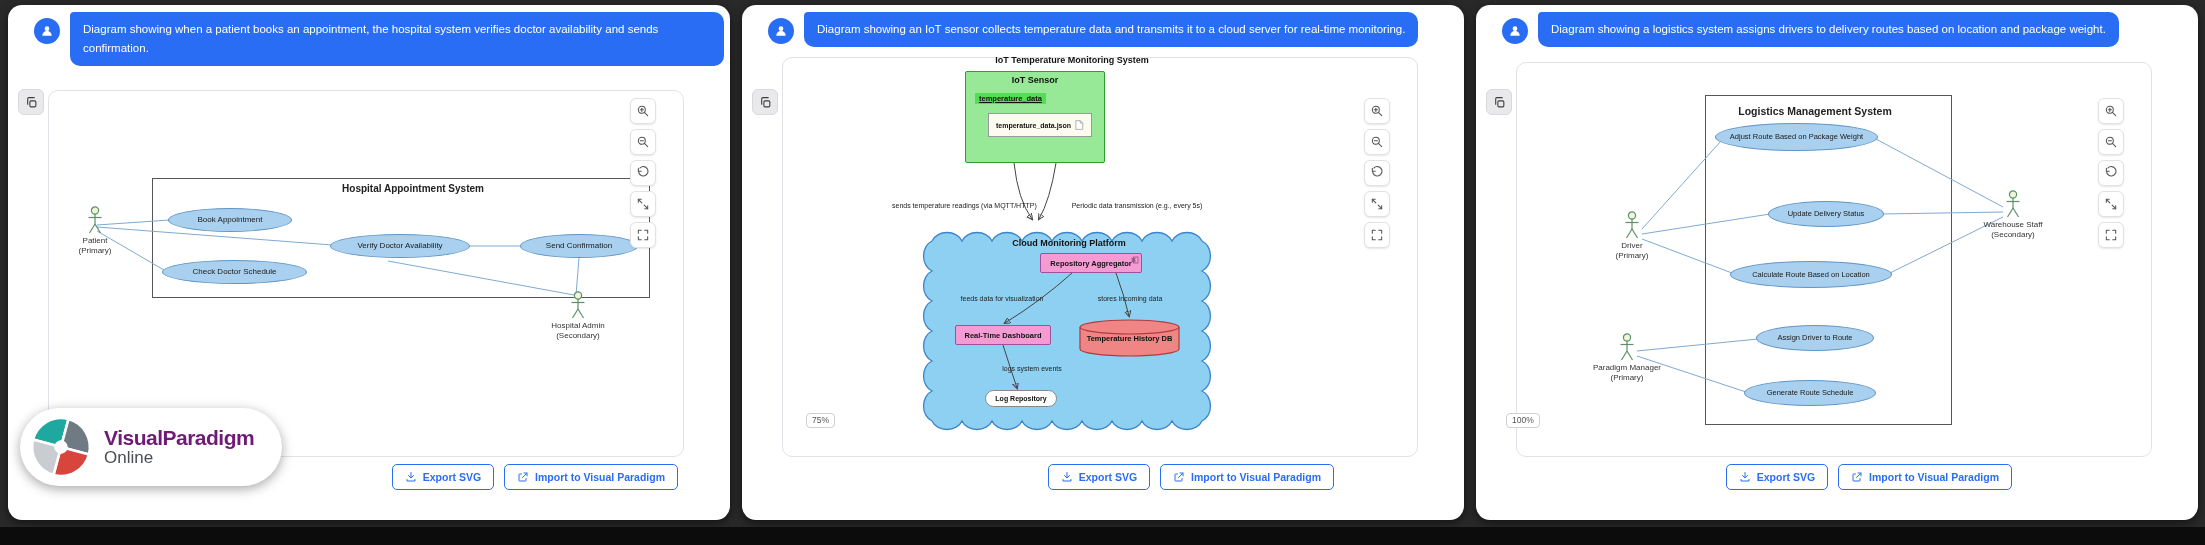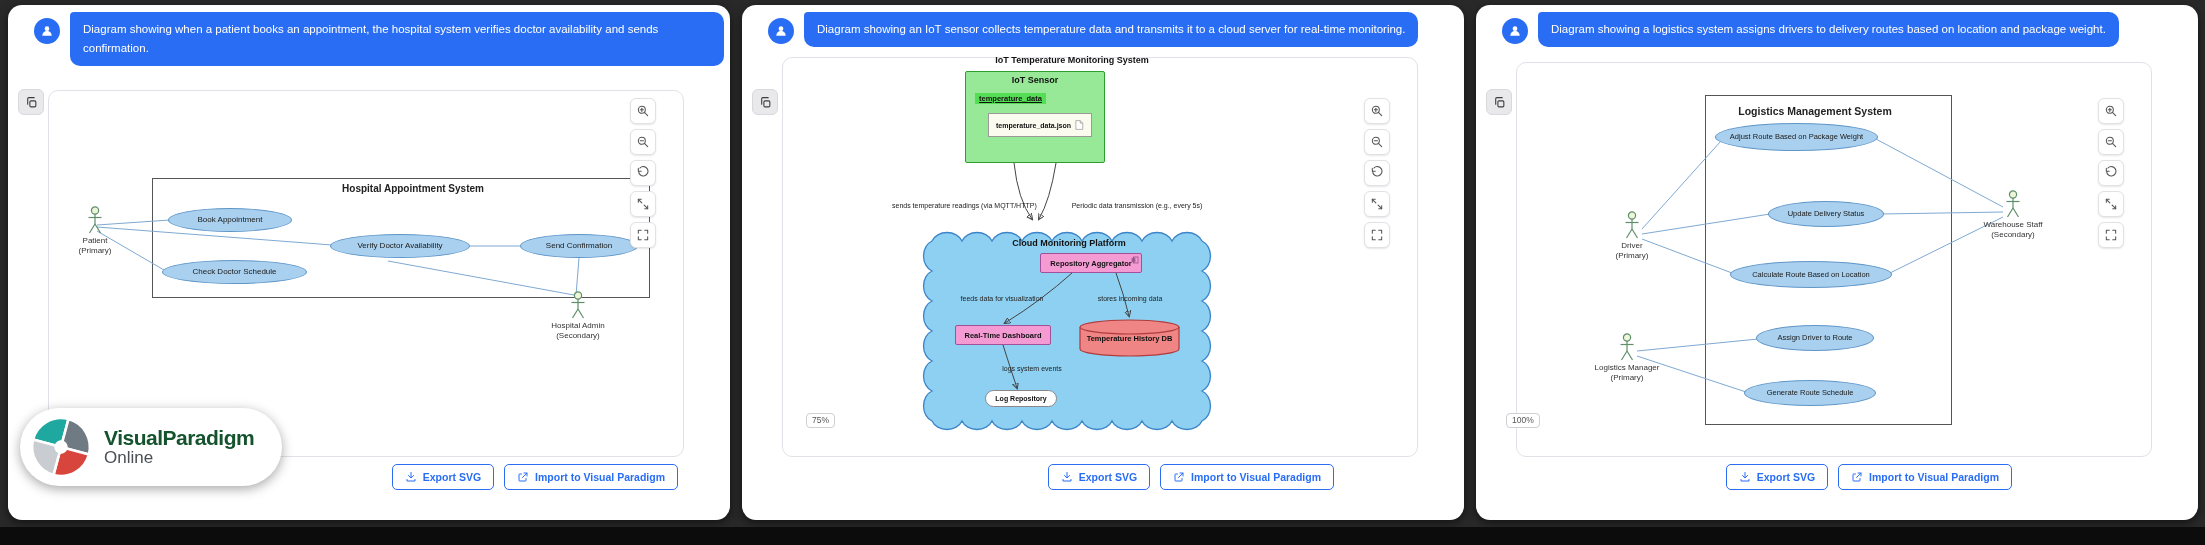--- a/index.html
+++ b/index.html
@@ -101,21 +101,21 @@
     border-radius:9px;display:flex;align-items:center;justify-content:center;font-size:7px;font-weight:700;color:#111;box-sizing:border-box;
   }
   .elabel{position:absolute;font-size:7px;color:#222;text-align:center;white-space:nowrap;}
 
   
   .watermark{
     position:absolute;left:12px;top:403px;height:78px;background:#fff;border-radius:45px;
     display:flex;align-items:center;gap:10px;padding:0 28px 0 8px;box-shadow:0 3px 12px rgba(0,0,0,.35);z-index:6;
   }
   .wm-text{display:flex;flex-direction:column;line-height:1.1;}
-  .wm-brand{font-size:21px;font-weight:700;color:#14532d;letter-spacing:-.5px;}
+  .wm-brand{font-size:21px;font-weight:700;color:#701a75;letter-spacing:-.5px;}
   .wm-product{font-size:17px;color:#4a4f55;}
 </style>
 </head>
 <body>
 
 <div class="card p1">
   <div class="avatar">
     <svg viewBox="0 0 24 24" width="14" height="14">
         <circle cx="12" cy="8" r="4"></circle>
         <path d="M4 20c0-4.4 3.6-8 8-8s8 3.6 8 8z"></path>
@@ -443,21 +443,21 @@
     <div class="actor-role">(Primary)</div>
   </div>
   <div class="actor" style="left:106px;top:328px">
     <svg class="stick" viewBox="0 0 16 30" width="16" height="30">
         <circle cx="8" cy="4.5" r="3.6"></circle>
         <line x1="8" y1="8.1" x2="8" y2="18"></line>
         <line x1="1.5" y1="11.5" x2="14.5" y2="11.5"></line>
         <line x1="8" y1="18" x2="2.5" y2="27"></line>
         <line x1="8" y1="18" x2="13.5" y2="27"></line>
       </svg>
-    <div class="actor-name">Logistics Manager</div>
+    <div class="actor-name">Paradigm Manager</div>
     <div class="actor-role">(Primary)</div>
   </div>
   <div class="actor" style="left:492px;top:185px">
     <svg class="stick" viewBox="0 0 16 30" width="16" height="30">
         <circle cx="8" cy="4.5" r="3.6"></circle>
         <line x1="8" y1="8.1" x2="8" y2="18"></line>
         <line x1="1.5" y1="11.5" x2="14.5" y2="11.5"></line>
         <line x1="8" y1="18" x2="2.5" y2="27"></line>
         <line x1="8" y1="18" x2="13.5" y2="27"></line>
       </svg>

